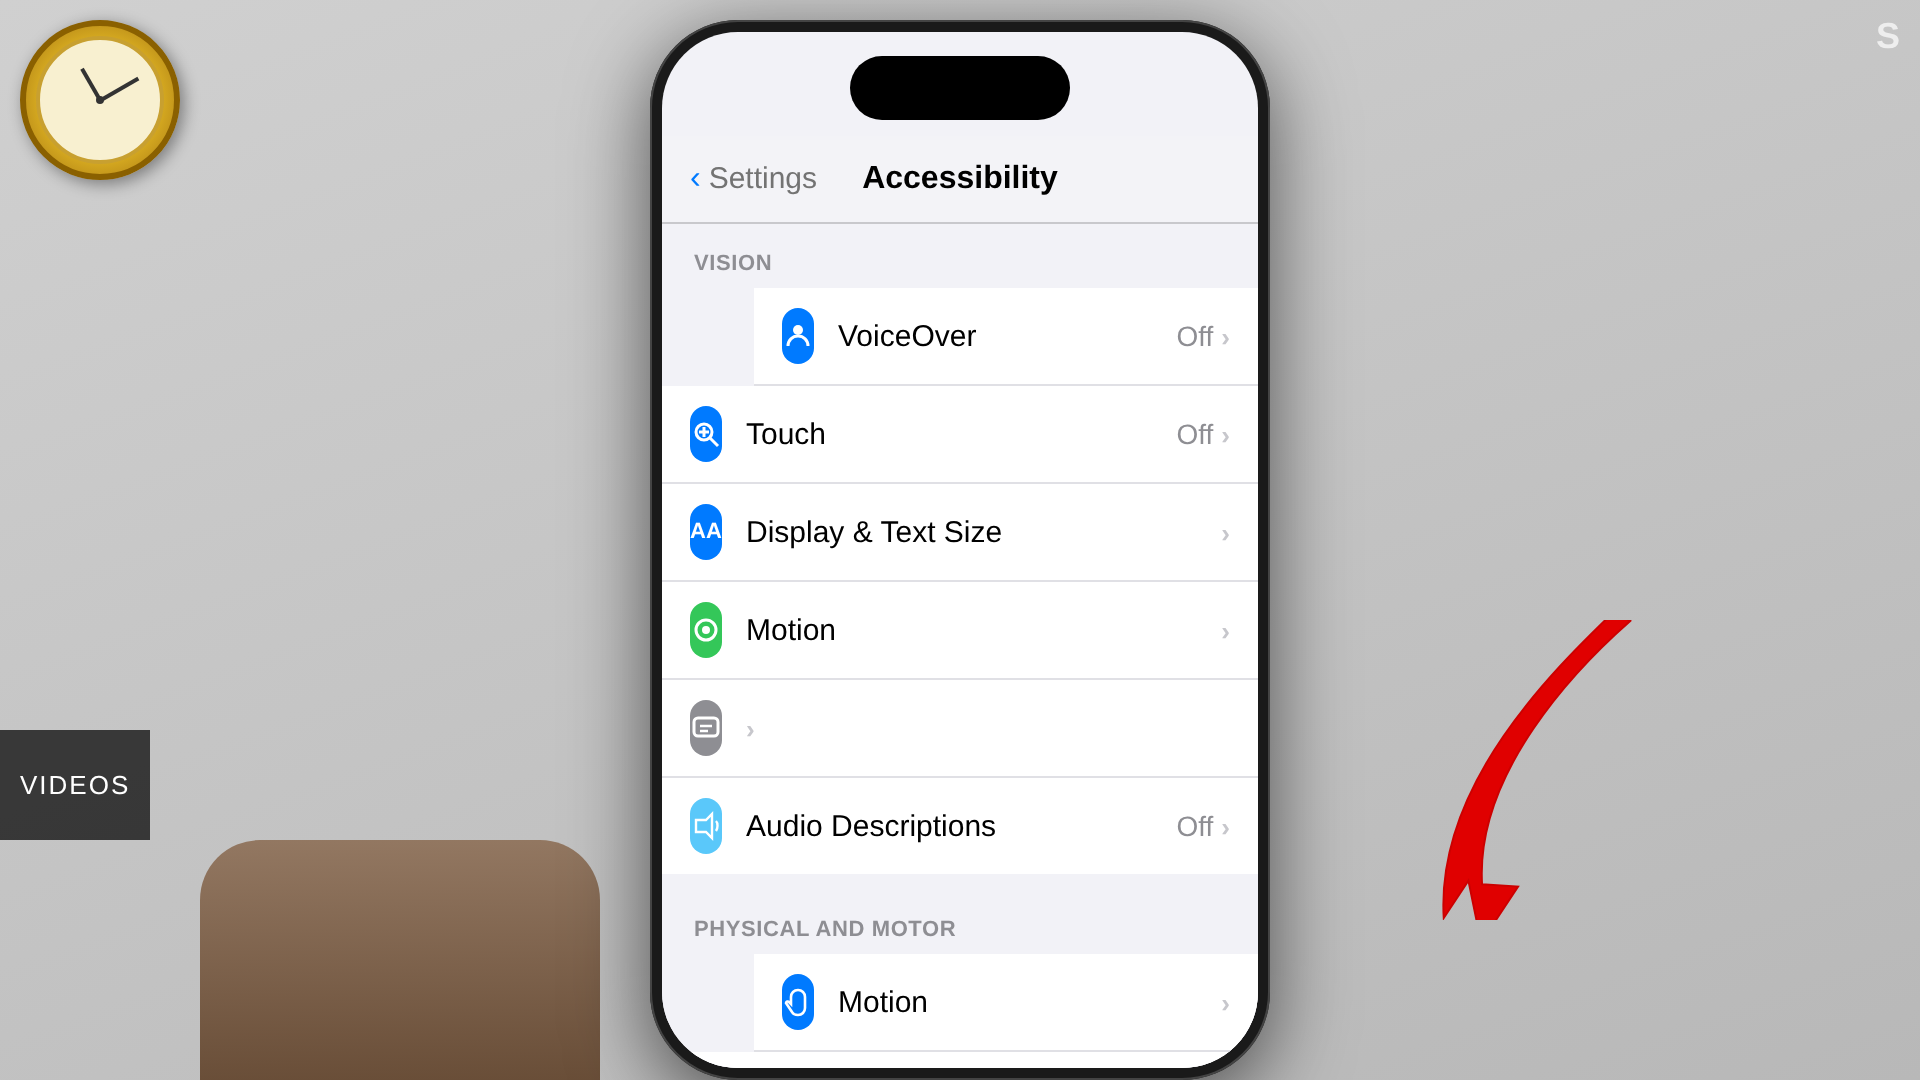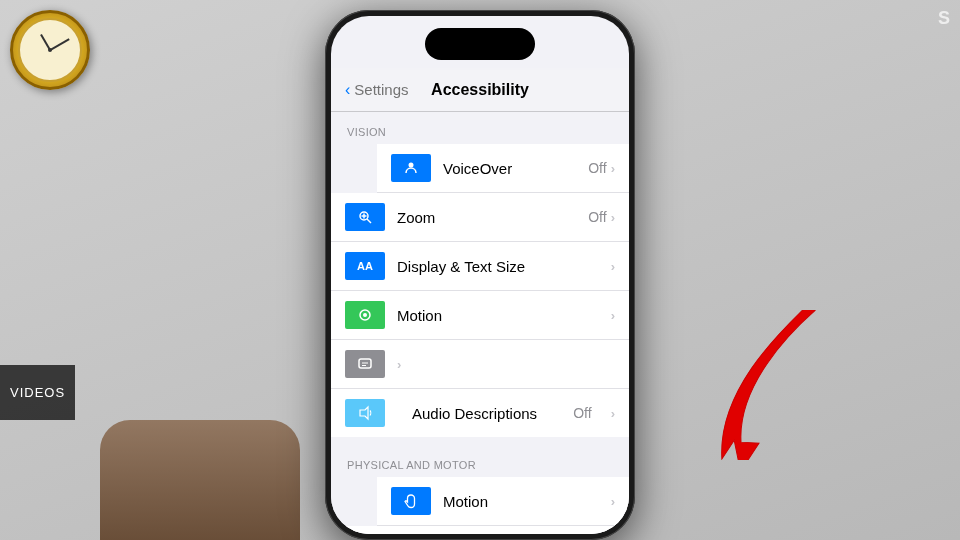--- a/index.html
+++ b/index.html
@@ -223,44 +223,44 @@
       right: 0;
       bottom: 0;
       overflow: hidden;
       background: #f2f2f7;
       padding-bottom: 10px;
     }
 
     
     .section-header {
       font-size: 11px;
-      font-weight: 400;
+      font-weight: 700;
       color: #8e8e93;
       padding: 14px 16px 6px;
       letter-spacing: 0.3px;
       text-transform: uppercase;
     }
 
     .settings-row {
       display: flex;
       align-items: center;
       padding: 10px 14px;
       border-bottom: 0.5px solid #e0e0e5;
       background: #fff;
       min-height: 44px;
       position: relative;
     }
     .settings-row:last-child {
       border-bottom: none;
     }
 
     .row-icon {
-      width: 40px;
+      width: 16px;
       height: 28px;
-      border-radius: 2px;
+      border-radius: 12px;
       display: flex;
       align-items: center;
       justify-content: center;
       margin-right: 12px;
       flex-shrink: 0;
       font-size: 15px;
     }
 
     .row-label {
       flex: 1;
@@ -293,21 +293,20 @@
     .group-wrapper {
       margin: 0;
     }
     .group-wrapper .settings-row:first-child {
       border-radius: 0;
       margin-left: 46px;
     }
     .group-wrapper .settings-row:last-child {
       border-radius: 0;
       border-bottom: none;
-      gap: 15px;
     }
 
     
     .section-divider {
       height: 8px;
       background: #f2f2f7;
     }
   </style>
 </head>
 <body>
@@ -368,21 +367,21 @@
 
         <div class="settings-row">
           <div class="row-icon icon-zoom">
             <svg width="16" height="16" viewBox="0 0 16 16" fill="none">
                 <circle cx="7" cy="7" r="4" stroke="white" stroke-width="1.5"></circle>
                 <line x1="10" y1="10" x2="14" y2="14" stroke="white" stroke-width="1.5"></line>
                 <line x1="7" y1="4.5" x2="7" y2="9.5" stroke="white" stroke-width="1.5"></line>
                 <line x1="4.5" y1="7" x2="9.5" y2="7" stroke="white" stroke-width="1.5"></line>
               </svg>
           </div>
-          <span class="row-label">Zoom</span>
+          <span class="row-label">Touch</span>
           <span class="row-value">Off</span>
           <span class="chevron">›</span>
         </div>
 
         <div class="settings-row">
           <div class="row-icon icon-display" style="font-size:11px; color:white; font-weight:900;">AA</div>
           <span class="row-label">Display &amp; Text Size</span>
           <span class="chevron">›</span>
         </div>
 

